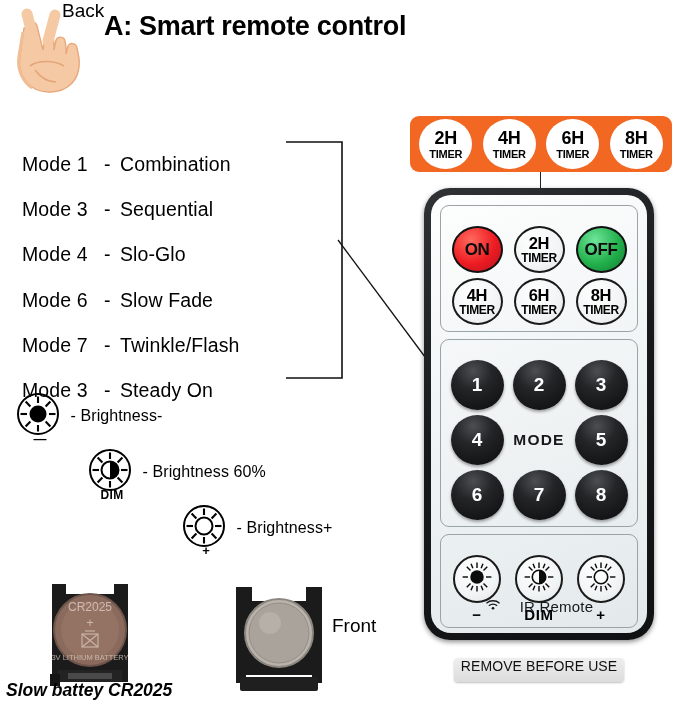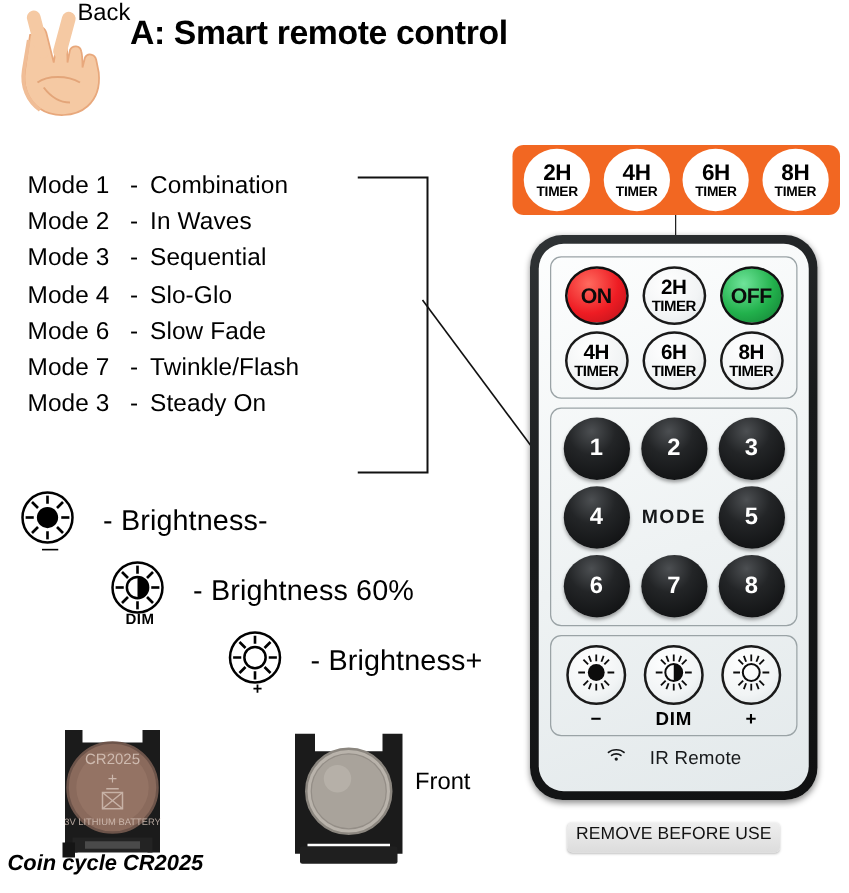--- a/index.html
+++ b/index.html
@@ -31,40 +31,40 @@
   
   #mode-list { position: absolute; left: 22px; top: 134px; width: 300px; }
   .mode-row {
     font-size: 19.5px;
     line-height: 29.2px;
     white-space: nowrap;
     letter-spacing: 0.1px;
   }
   .mode-label { display: inline-block; width: 82px; }
   .mode-dash  { display: inline-block; width: 16px; }
-  .mode-name  { display: inline-block; }
+  .mode-name  { display: inline-block; margin-top: 16px; }
 
   
   #mode-bracket { position: absolute; left: 286px; top: 140px; width: 60px; height: 240px; }
 
   
   #leader-line { position: absolute; left: 336px; top: 238px; width: 132px; height: 176px; }
 
   
   .bright-row { position: absolute; white-space: nowrap; }
   #bright-row-minus { left: 16px;  top: 392px; }
   #bright-row-dim   { left: 88px;  top: 448px; }
   #bright-row-plus  { left: 182px; top: 504px; }
 
   .bright-icon-wrap { display: inline-block; vertical-align: middle; position: relative; width: 48px; }
   .bright-text {
     display: inline-block;
     vertical-align: middle;
-    font-size: 23px;
-    margin-left: 14px;
+    font-size: 16px;
+    margin-left: 2px;
     letter-spacing: 0.1px;
   }
   .sub-mark {
     position: absolute;
     left: 0; right: 0;
     top: 40px;
     text-align: center;
     font-size: 13px;
     font-weight: bold;
     line-height: 13px;
@@ -139,21 +139,21 @@
   }
   .key-group {
     border: 1px solid #9aa3a6;
     border-radius: 9px;
     padding: 7px 5px 6px 5px;
     box-sizing: border-box;
   }
   #group-power { margin-bottom: 7px; }
   #group-mode  { margin-bottom: 7px; }
 
-  .key-grid { display: flex; flex-wrap: wrap; justify-content: space-around; }
+  .key-grid { display: flex; flex-wrap: wrap; justify-content: space-around; margin-top: 13px; }
   .key-cell {
     width: 33.3%;
     display: flex;
     align-items: center;
     justify-content: center;
     margin-bottom: 5px;
   }
   .key-cell.last-row { margin-bottom: 0; }
 
   
@@ -249,23 +249,20 @@
     </svg>
   </div>
   <div id="header-lines">
     <div class="header-line">A:  Smart remote control</div>
   </div>
 </div>
 
 <div id="mode-list">
   <div class="mode-row">
     <span class="mode-label">Mode 1</span><span class="mode-dash">-</span><span class="mode-name">Combination</span>
-  </div>
-  <div class="mode-row">
-    <span class="mode-label">Mode 2</span><span class="mode-dash">-</span><span class="mode-name">In Waves</span>
   </div>
   <div class="mode-row">
     <span class="mode-label">Mode 3</span><span class="mode-dash">-</span><span class="mode-name">Sequential</span>
   </div>
   <div class="mode-row">
     <span class="mode-label">Mode 4</span><span class="mode-dash">-</span><span class="mode-name">Slo-Glo</span>
   </div>
   <div class="mode-row">
     <span class="mode-label">Mode 6</span><span class="mode-dash">-</span><span class="mode-name">Slow Fade</span>
   </div>
@@ -382,21 +379,21 @@
     <rect x="12" y="94" width="78" height="14" rx="2" fill="#1f1f1f"></rect>
     <circle cx="51" cy="50" r="34" fill="#b9b3ab"></circle>
     <circle cx="51" cy="50" r="34" fill="none" stroke="#8b867f" stroke-width="2"></circle>
     <circle cx="51" cy="50" r="30" fill="#a9a39b"></circle>
     <circle cx="51" cy="50" r="30" fill="none" stroke="#948e87" stroke-width="1"></circle>
     <circle cx="42" cy="40" r="11" fill="#c6c0b8" opacity="0.45"></circle>
   </svg>
 </div>
 
 <div id="label-front">Front</div>
-<div id="battery-caption">Coin cycle CR2025</div>
+<div id="battery-caption">Slow battey CR2025</div>
 
 <div id="timer-bar">
   <div class="timer-badge">
     <span class="tb-h">2H</span>
     <span class="tb-t">TIMER</span>
   </div>
   <div class="timer-badge">
     <span class="tb-h">4H</span>
     <span class="tb-t">TIMER</span>
   </div>

